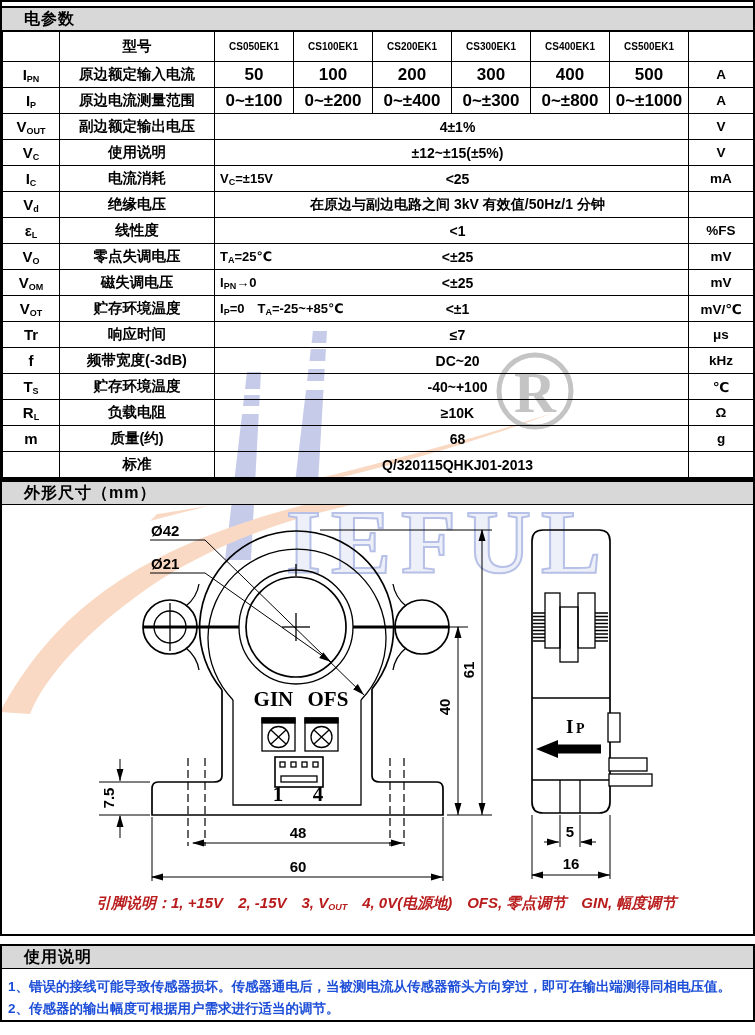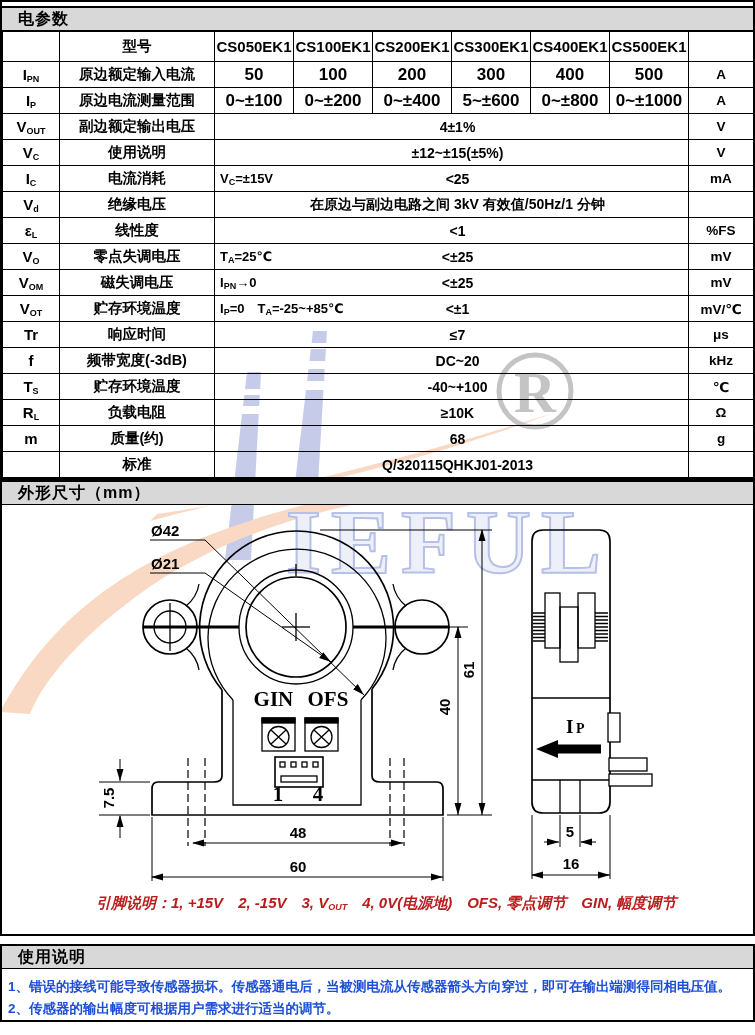--- a/index.html
+++ b/index.html
@@ -5,32 +5,32 @@
   html,body{margin:0;padding:0;background:#888;}
   .page{position:relative;width:755px;height:1035px;background:#fff;margin:0 auto;
         font-family:"Liberation Sans","DejaVu Sans",sans-serif;overflow:hidden;}
   .wm,.dsvg{position:absolute;left:0;top:0;pointer-events:none;}
   .wm{z-index:1;}
   .content{position:relative;z-index:2;}
   .dsvg{z-index:3;}
   .strip{height:4px;border:2px solid #000;border-bottom:none;background:#fff;}
   .panel{border:2px solid #000;}
   .band{height:22px;background:#d8d8d8;display:flex;align-items:center;
-        padding:0 16px;font-weight:bold;font-size:16px;border-bottom:1px solid #000;
+        padding:0 22px;font-weight:bold;font-size:16px;border-bottom:1px solid #000;
         letter-spacing:1px;}
   table.params{border-collapse:collapse;table-layout:fixed;width:751px;}
   table.params td{border:1px solid #000;font-weight:bold;text-align:center;
         padding:0;overflow:hidden;white-space:nowrap;color:#000;background:transparent;}
   tr.model-row{height:30px;}
   tr.prow{height:26px;}
   td.c-sym{font-size:15px;}
   td.c-sym sub,{font-size:9px;}
   sub{font-size:9px;vertical-align:-2px;font-weight:bold;}
   td.c-name{text-align:left;padding-left:7px;font-size:14.5px;}
-  td.c-model{font-size:15px;}
+  td.c-model{font-size:10px;}
   td.c-val{font-size:17px;}
   td.c-merged{position:relative;font-size:14px;}
   td.c-merged .mval{display:block;text-align:center;padding-left:12px;}
   td.c-merged .cond{position:absolute;left:5px;top:50%;transform:translateY(-50%);
         font-size:13px;}
   td.c-unit{font-size:13.5px;}
   .panel-draw{position:relative;height:452px;}
   .draw-area{height:425px;background:transparent;}
   .gap{height:8px;background:#fff;}
   .pin-note{position:absolute;left:96px;top:894px;width:600px;font-size:15px;
@@ -114,21 +114,21 @@
               <td class="c-val">400</td>
               <td class="c-val">500</td>
               <td class="c-unit">A</td>
             </tr>
             <tr class="prow">
               <td class="c-sym">I<sub>P</sub></td>
               <td class="c-name">原边电流测量范围</td>
               <td class="c-val">0~±100</td>
               <td class="c-val">0~±200</td>
               <td class="c-val">0~±400</td>
-              <td class="c-val">5~±600</td>
+              <td class="c-val">0~±300</td>
               <td class="c-val">0~±800</td>
               <td class="c-val">0~±1000</td>
               <td class="c-unit">A</td>
             </tr>
             <tr class="prow">
               <td class="c-sym">V<sub>OUT</sub></td>
               <td class="c-name">副边额定输出电压</td>
               <td class="c-merged" colspan="6">
                 <span class="mval">4±1%</span>
               </td>

